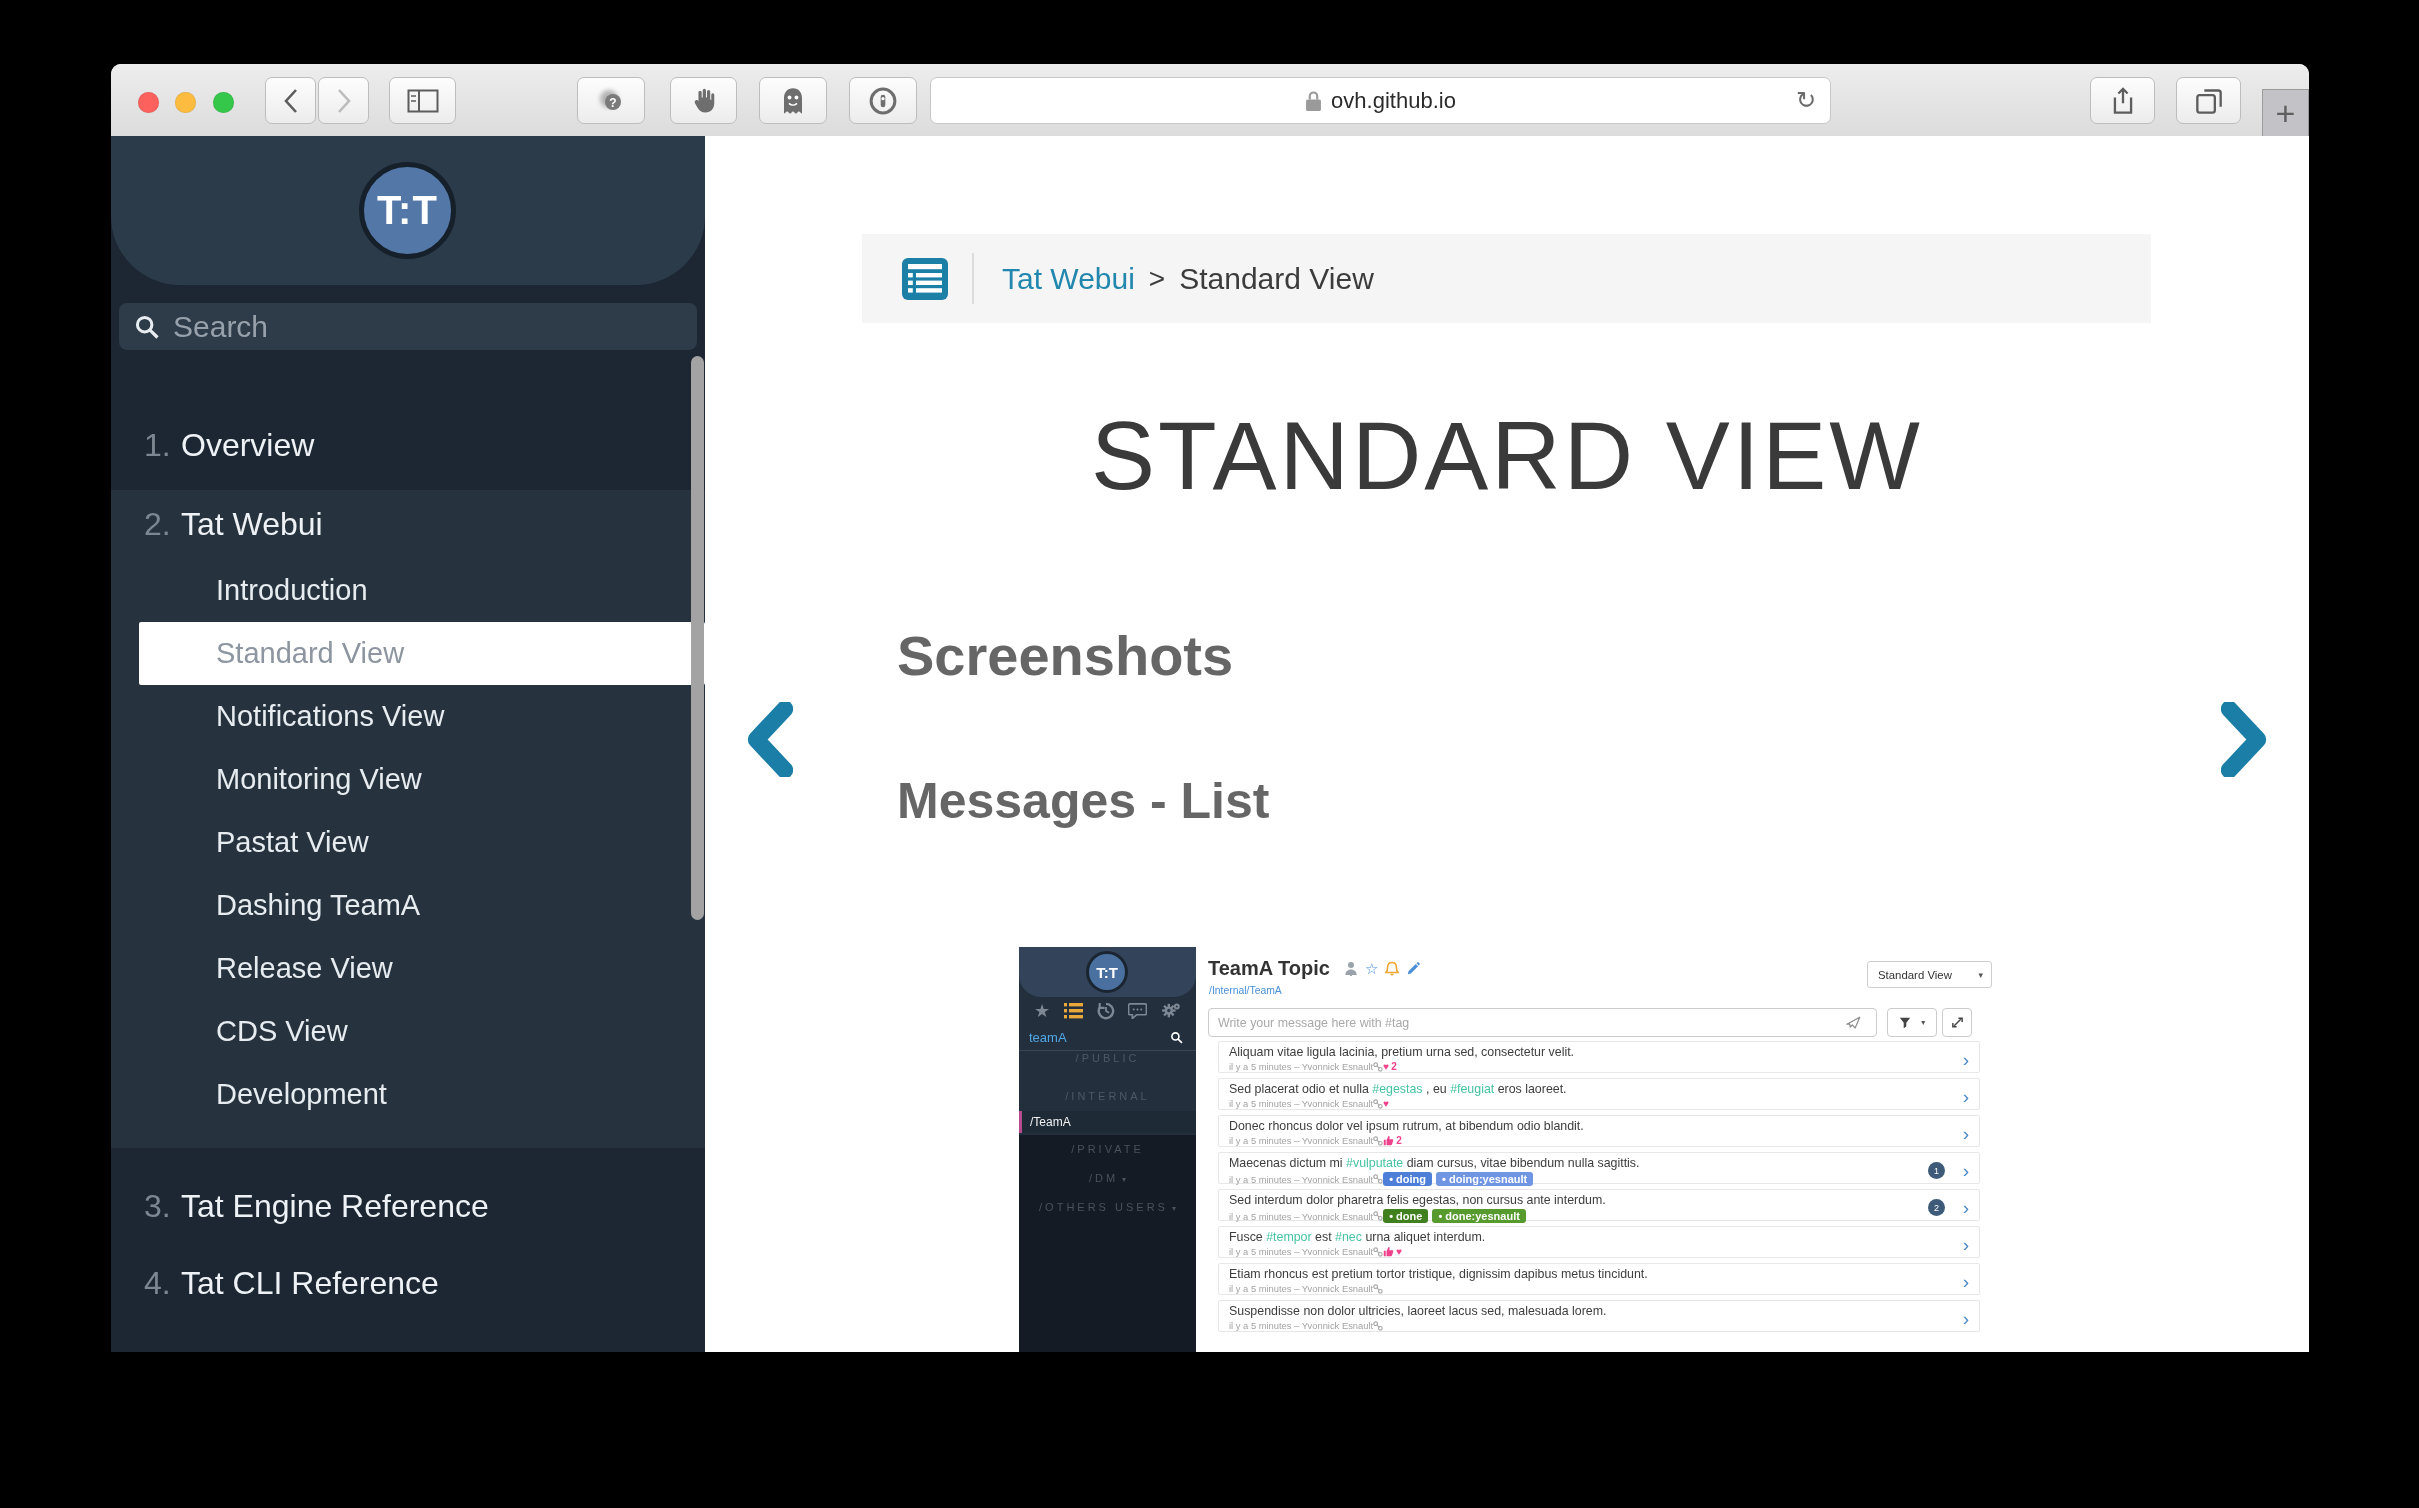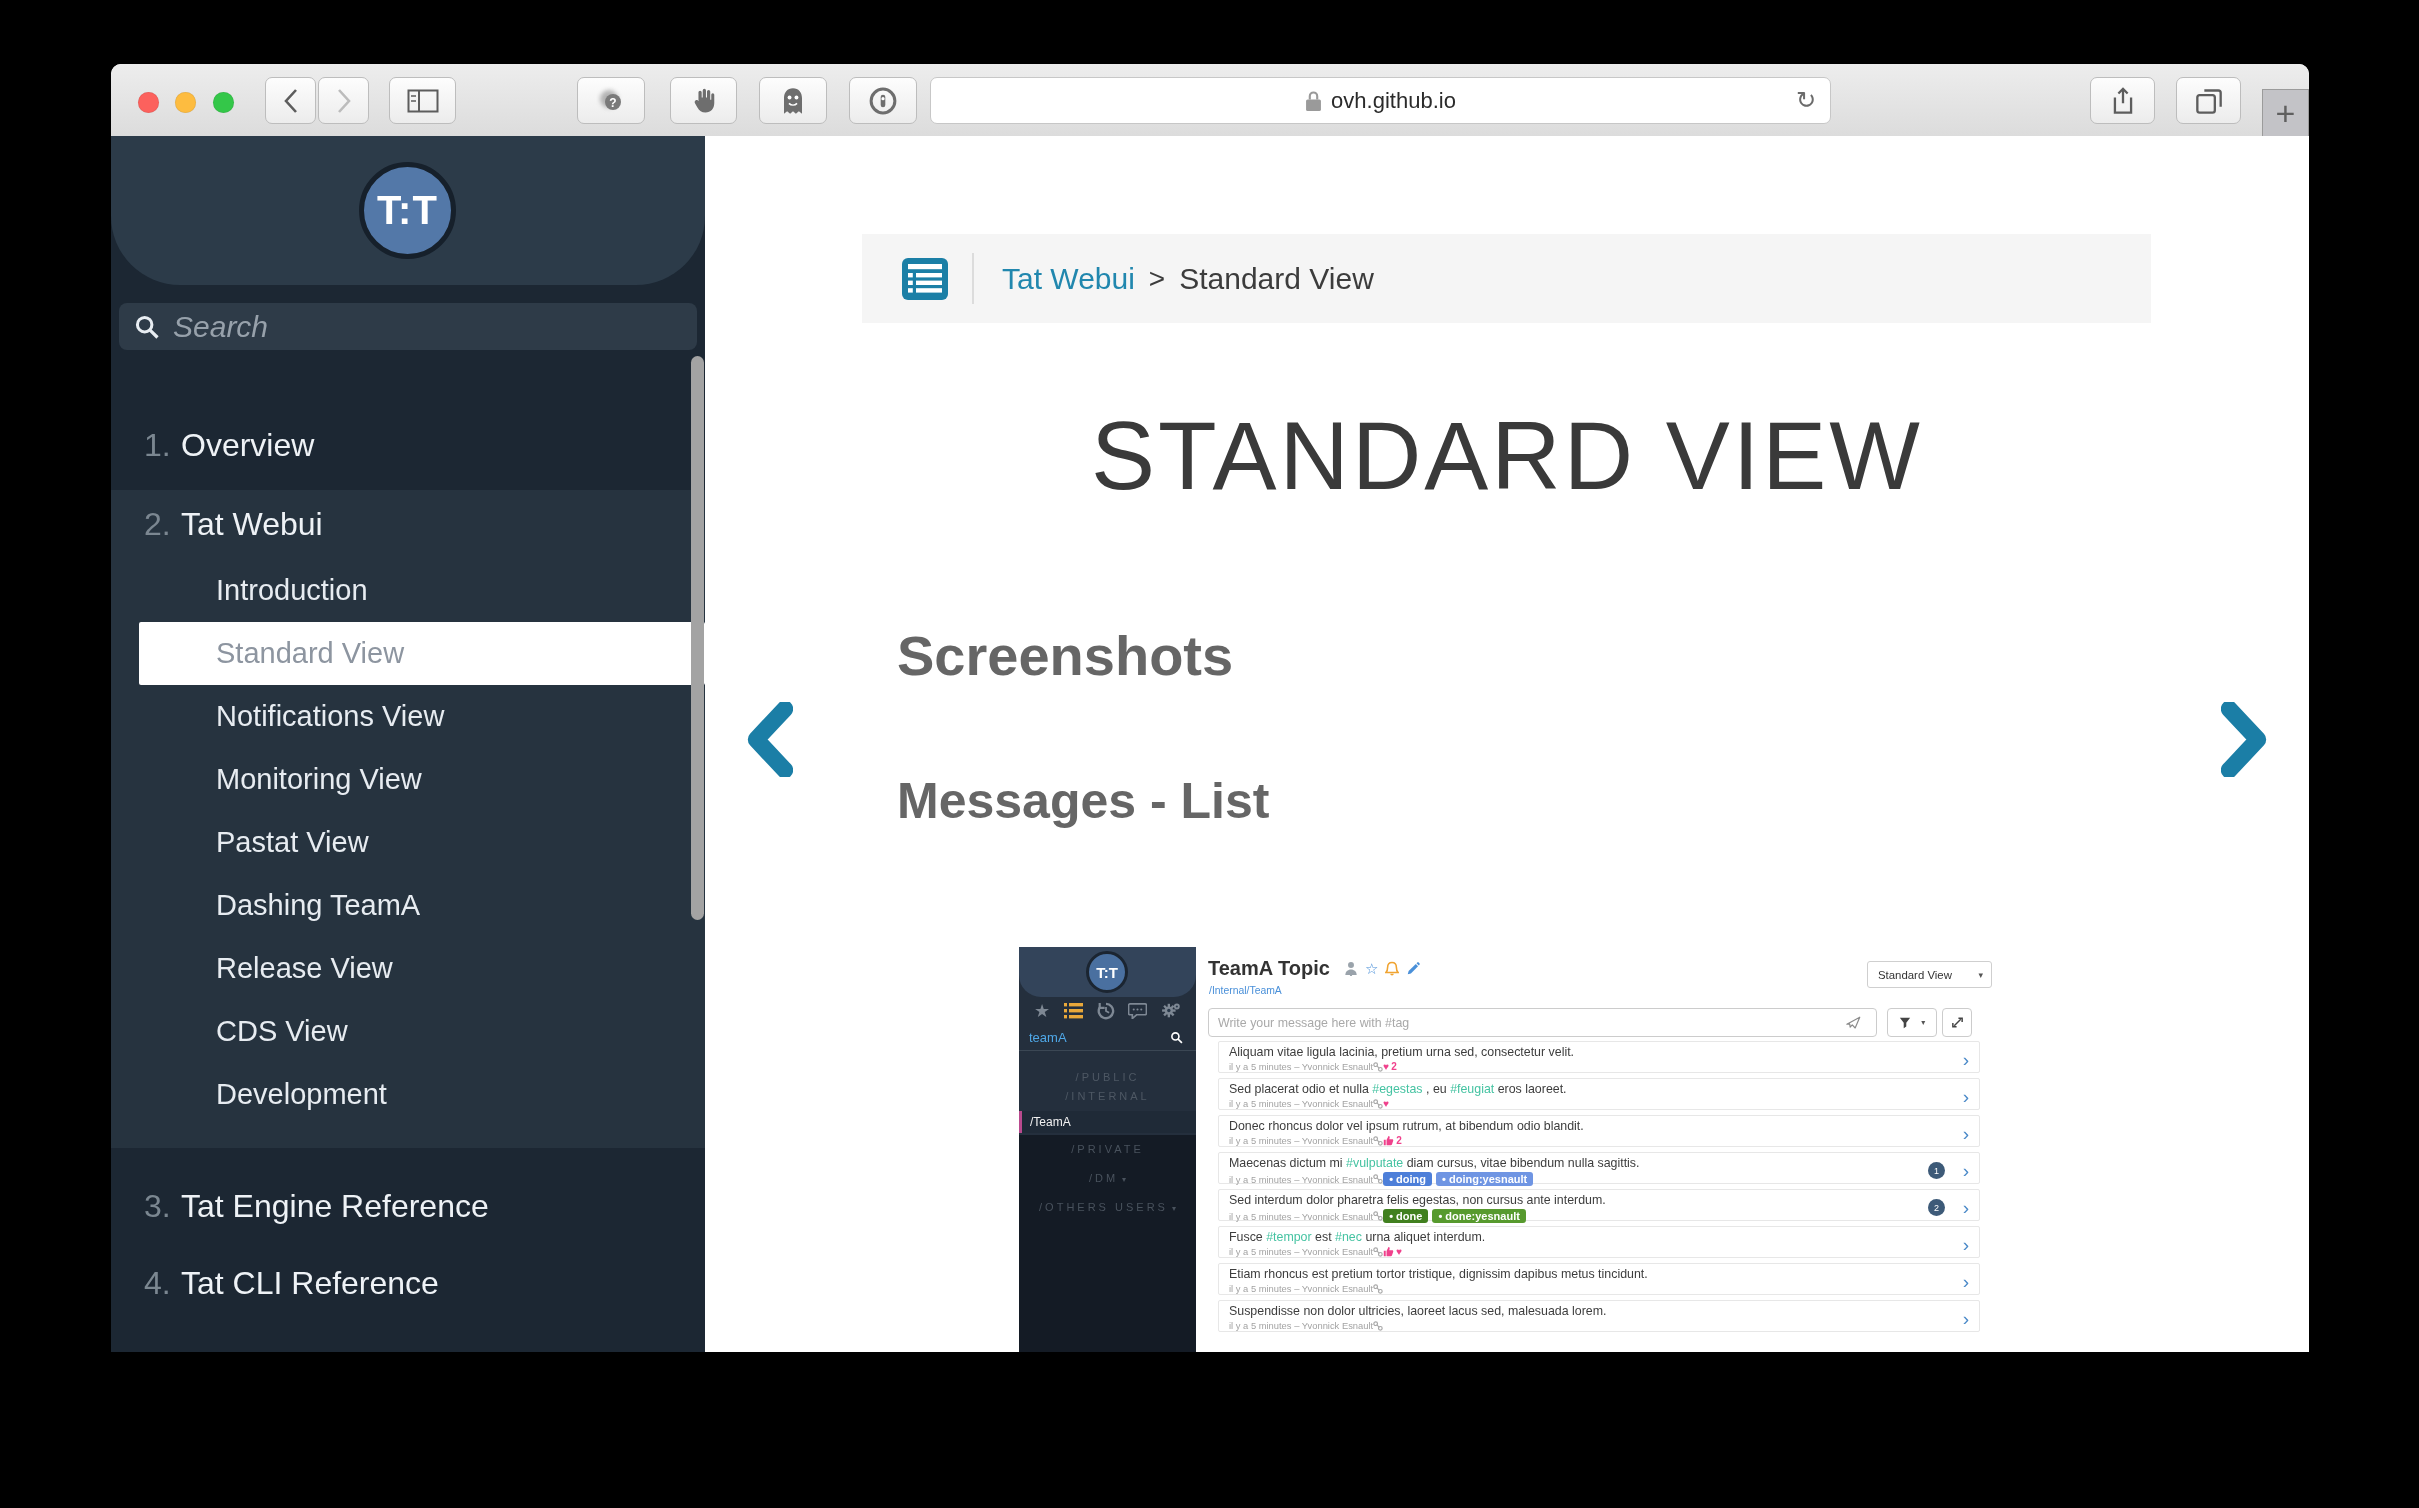--- a/index.html
+++ b/index.html
@@ -27,21 +27,21 @@
   
   #sidebar{position:absolute;left:0;top:0;width:594px;height:1216px;background:#1c2733;overflow:hidden;}
   #sbheader{position:absolute;left:0;top:0;width:594px;height:149px;background:#2c3b49;
     border-radius:0 0 69px 69px;}
   #sblogo{position:absolute;left:248px;top:26px;width:97px;height:97px;border-radius:50%;
     background:#5378a8;border:5px solid #16202b;box-sizing:border-box;
     display:flex;align-items:center;justify-content:center;color:#fff;font-weight:bold;font-size:40px;letter-spacing:1px;}
   #sbsearch{position:absolute;left:8px;top:167px;width:578px;height:47px;background:#2e3b48;
     border-radius:8px;display:flex;align-items:center;box-sizing:border-box;padding-left:14px;gap:10px;}
   #sbsearch input{background:transparent;border:none;outline:none;color:#cfd6dc;font-size:30px;width:475px;
-    font-family:"Liberation Sans","DejaVu Sans",sans-serif;font-style:italic;}
+    font-family:"Liberation Sans","DejaVu Sans",sans-serif;}
   #sbsearch input::placeholder{color:#97a1ab;}
   .navrow{position:absolute;left:0;width:594px;display:flex;align-items:center;color:#eef2f6;font-size:32px;}
   .navrow .num{color:#7b8791;width:37px;margin-left:33px;}
   #sec2{position:absolute;left:0;top:354px;width:594px;height:658px;background:#26333f;}
   .mainrow2{height:69px;display:flex;align-items:center;color:#eef2f6;font-size:32px;}
   .mainrow2 .num{color:#7b8791;width:37px;margin-left:33px;}
   .sub{height:63px;display:flex;align-items:center;padding-left:105px;color:#e7ecf1;font-size:29px;}
   .sub.active{background:#fff;margin-left:28px;padding-left:77px;color:#8d95a0;border-radius:2px;}
   #sbscroll{position:absolute;right:1px;top:220px;width:13px;height:564px;border-radius:7px;background:#a3a3a3;}
   
@@ -328,21 +328,21 @@
               <circle cx="17.5" cy="5" r="1.2" fill="#28384a"></circle>
             </svg>
           </div>
           <div id="appsearch">
             <input type="text" value="teamA" style="">
             <svg width="13" height="13" viewBox="0 0 24 24">
               <circle cx="10" cy="10" r="6.5" fill="none" stroke="#fff" stroke-width="3"></circle>
               <line x1="15" y1="15" x2="22" y2="22" stroke="#fff" stroke-width="3"></line>
             </svg>
           </div>
-          <div class="appnav" style="top:124px;text-align:center;">/PUBLIC</div>
+          <div class="appnav" style="top:105px;text-align:center;">/PUBLIC</div>
           <div class="appnav" style="top:143px;">/INTERNAL</div>
           <div id="nav-teama">/TeamA</div>
           <div id="appsb-dark">
             <div class="appnav dim" style="top:8px;position:relative;">/PRIVATE</div>
             <div class="appnav dim" style="top:25px;position:relative;">
               <span>/DM</span><span class="caret">▾</span>
             </div>
             <div class="appnav dim" style="top:42px;position:relative;">
               <span>/OTHERS USERS</span><span class="caret">▾</span>
             </div>

